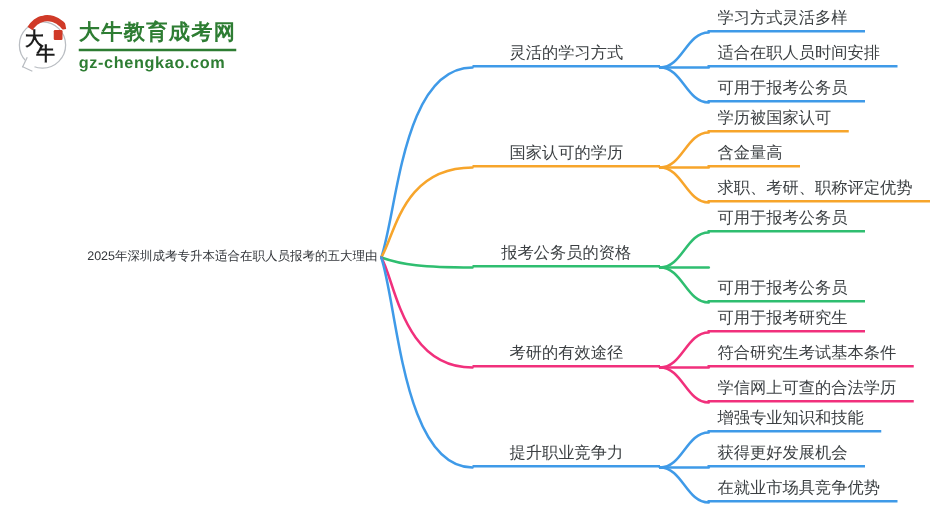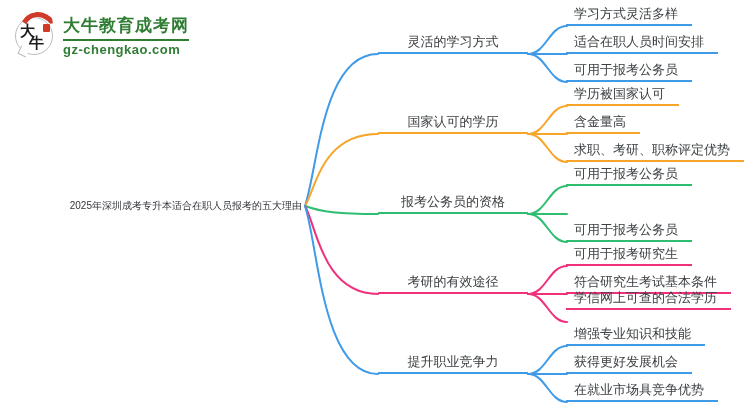--- a/index.html
+++ b/index.html
@@ -122,19 +122,19 @@
 
   <div class="leaf-label" style="top: 84px; --c: #f7a52b;">学历被国家认可</div>
   <div class="leaf-label" style="top: 112px; --c: #f7a52b;">含金量高</div>
   <div class="leaf-label" style="top: 140px; --c: #f7a52b;">求职、考研、职称评定优势</div>
 
   <div class="leaf-label" style="top: 164px; --c: #2fbe70;">可用于报考公务员</div>
   <div class="leaf-label" style="top: 220px; --c: #2fbe70;">可用于报考公务员</div>
 
   <div class="leaf-label" style="top: 244px; --c: #f1307c;">可用于报考研究生</div>
   <div class="leaf-label" style="top: 272px; --c: #f1307c;">符合研究生考试基本条件</div>
-  <div class="leaf-label" style="top: 288px; --c: #f1307c;">学信网上可查的合法学历</div>
+  <div class="leaf-label" style="top: 300px; --c: #f1307c;">学信网上可查的合法学历</div>
 
   <div class="leaf-label" style="top: 324px; --c: #3f9ae8;">增强专业知识和技能</div>
   <div class="leaf-label" style="top: 352px; --c: #3f9ae8;">获得更好发展机会</div>
   <div class="leaf-label" style="top: 380px; --c: #3f9ae8;">在就业市场具竞争优势</div>
 
 </div>
 
 </body></html>

